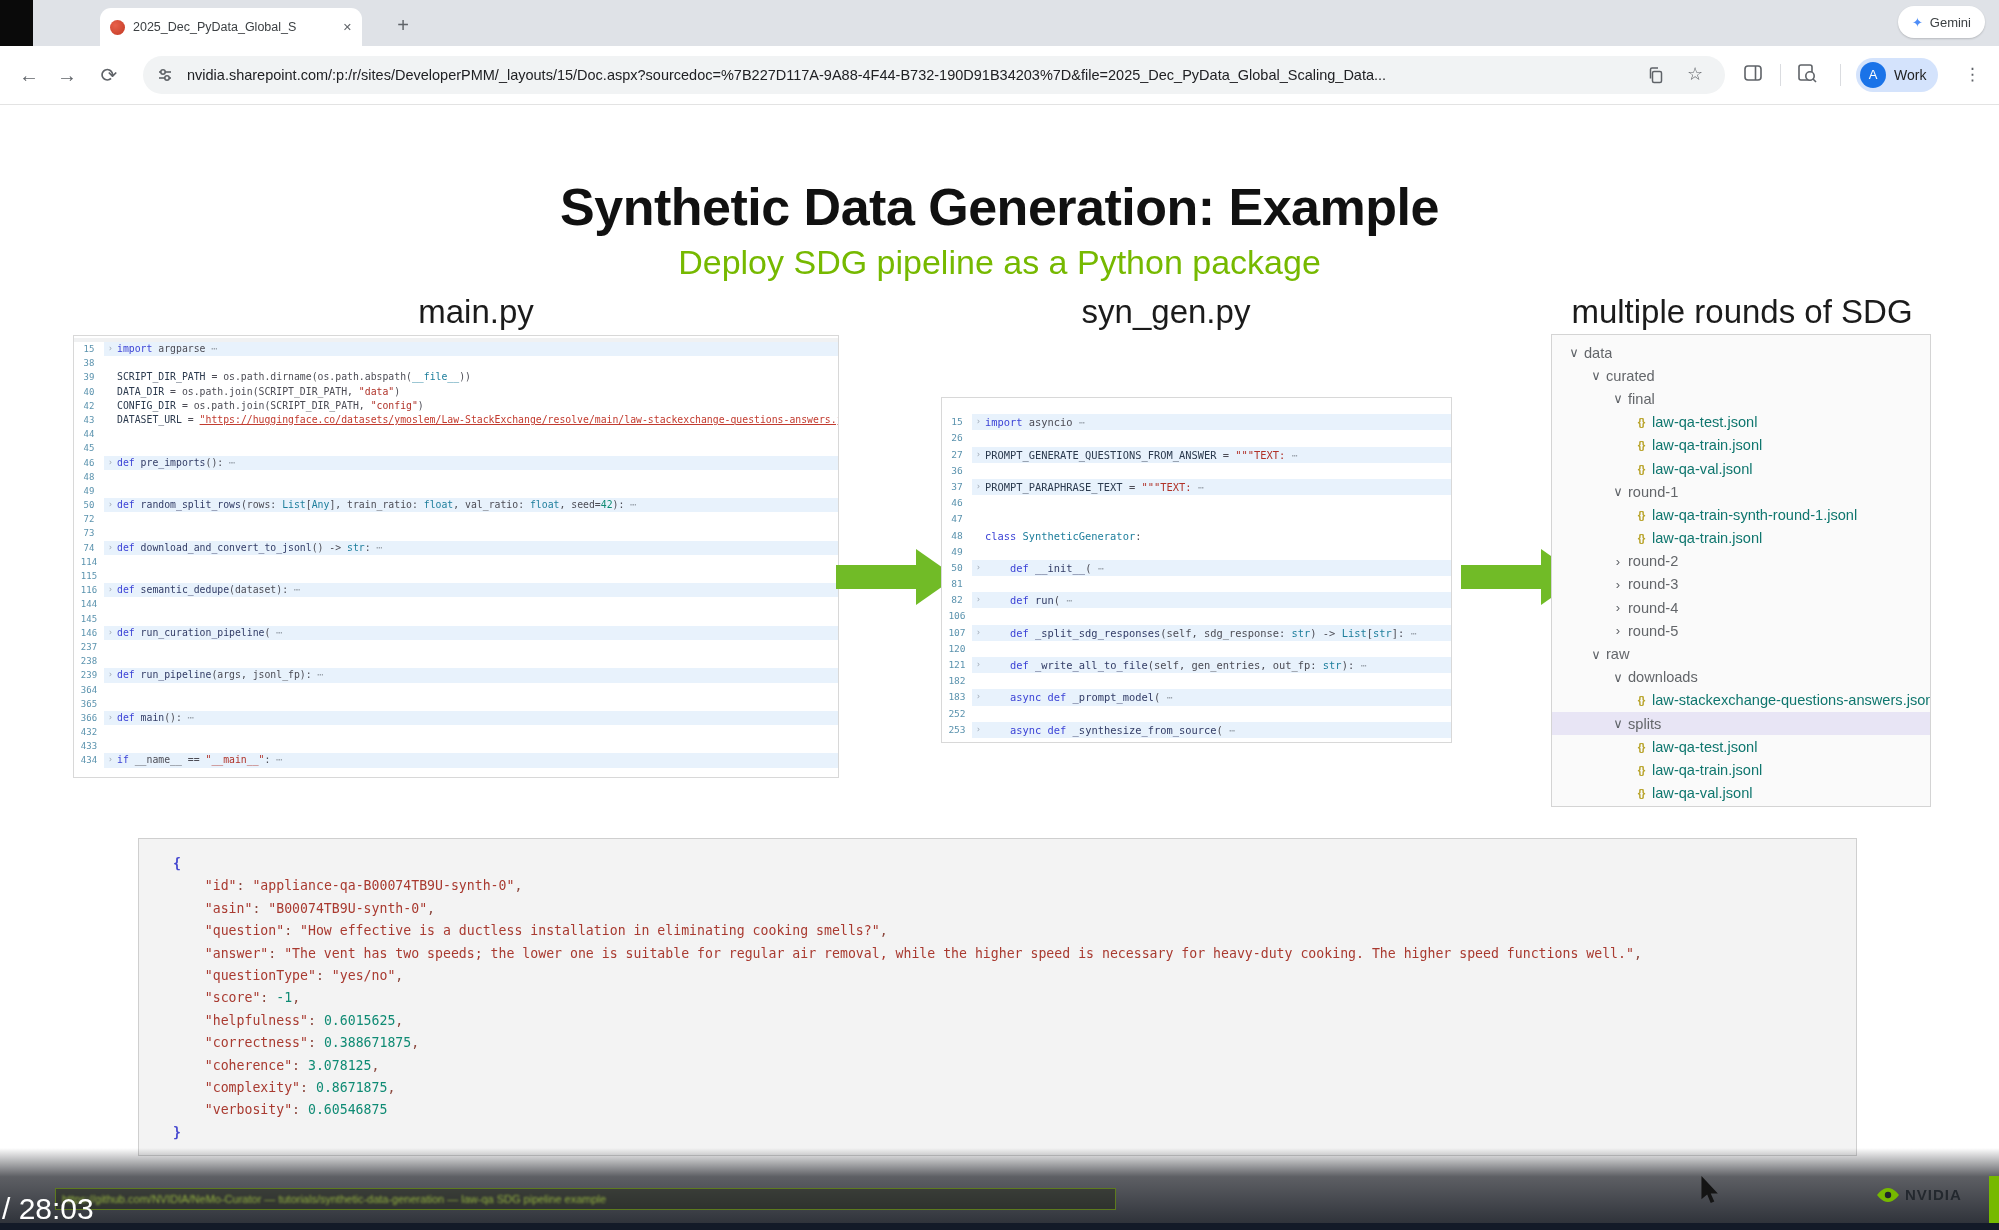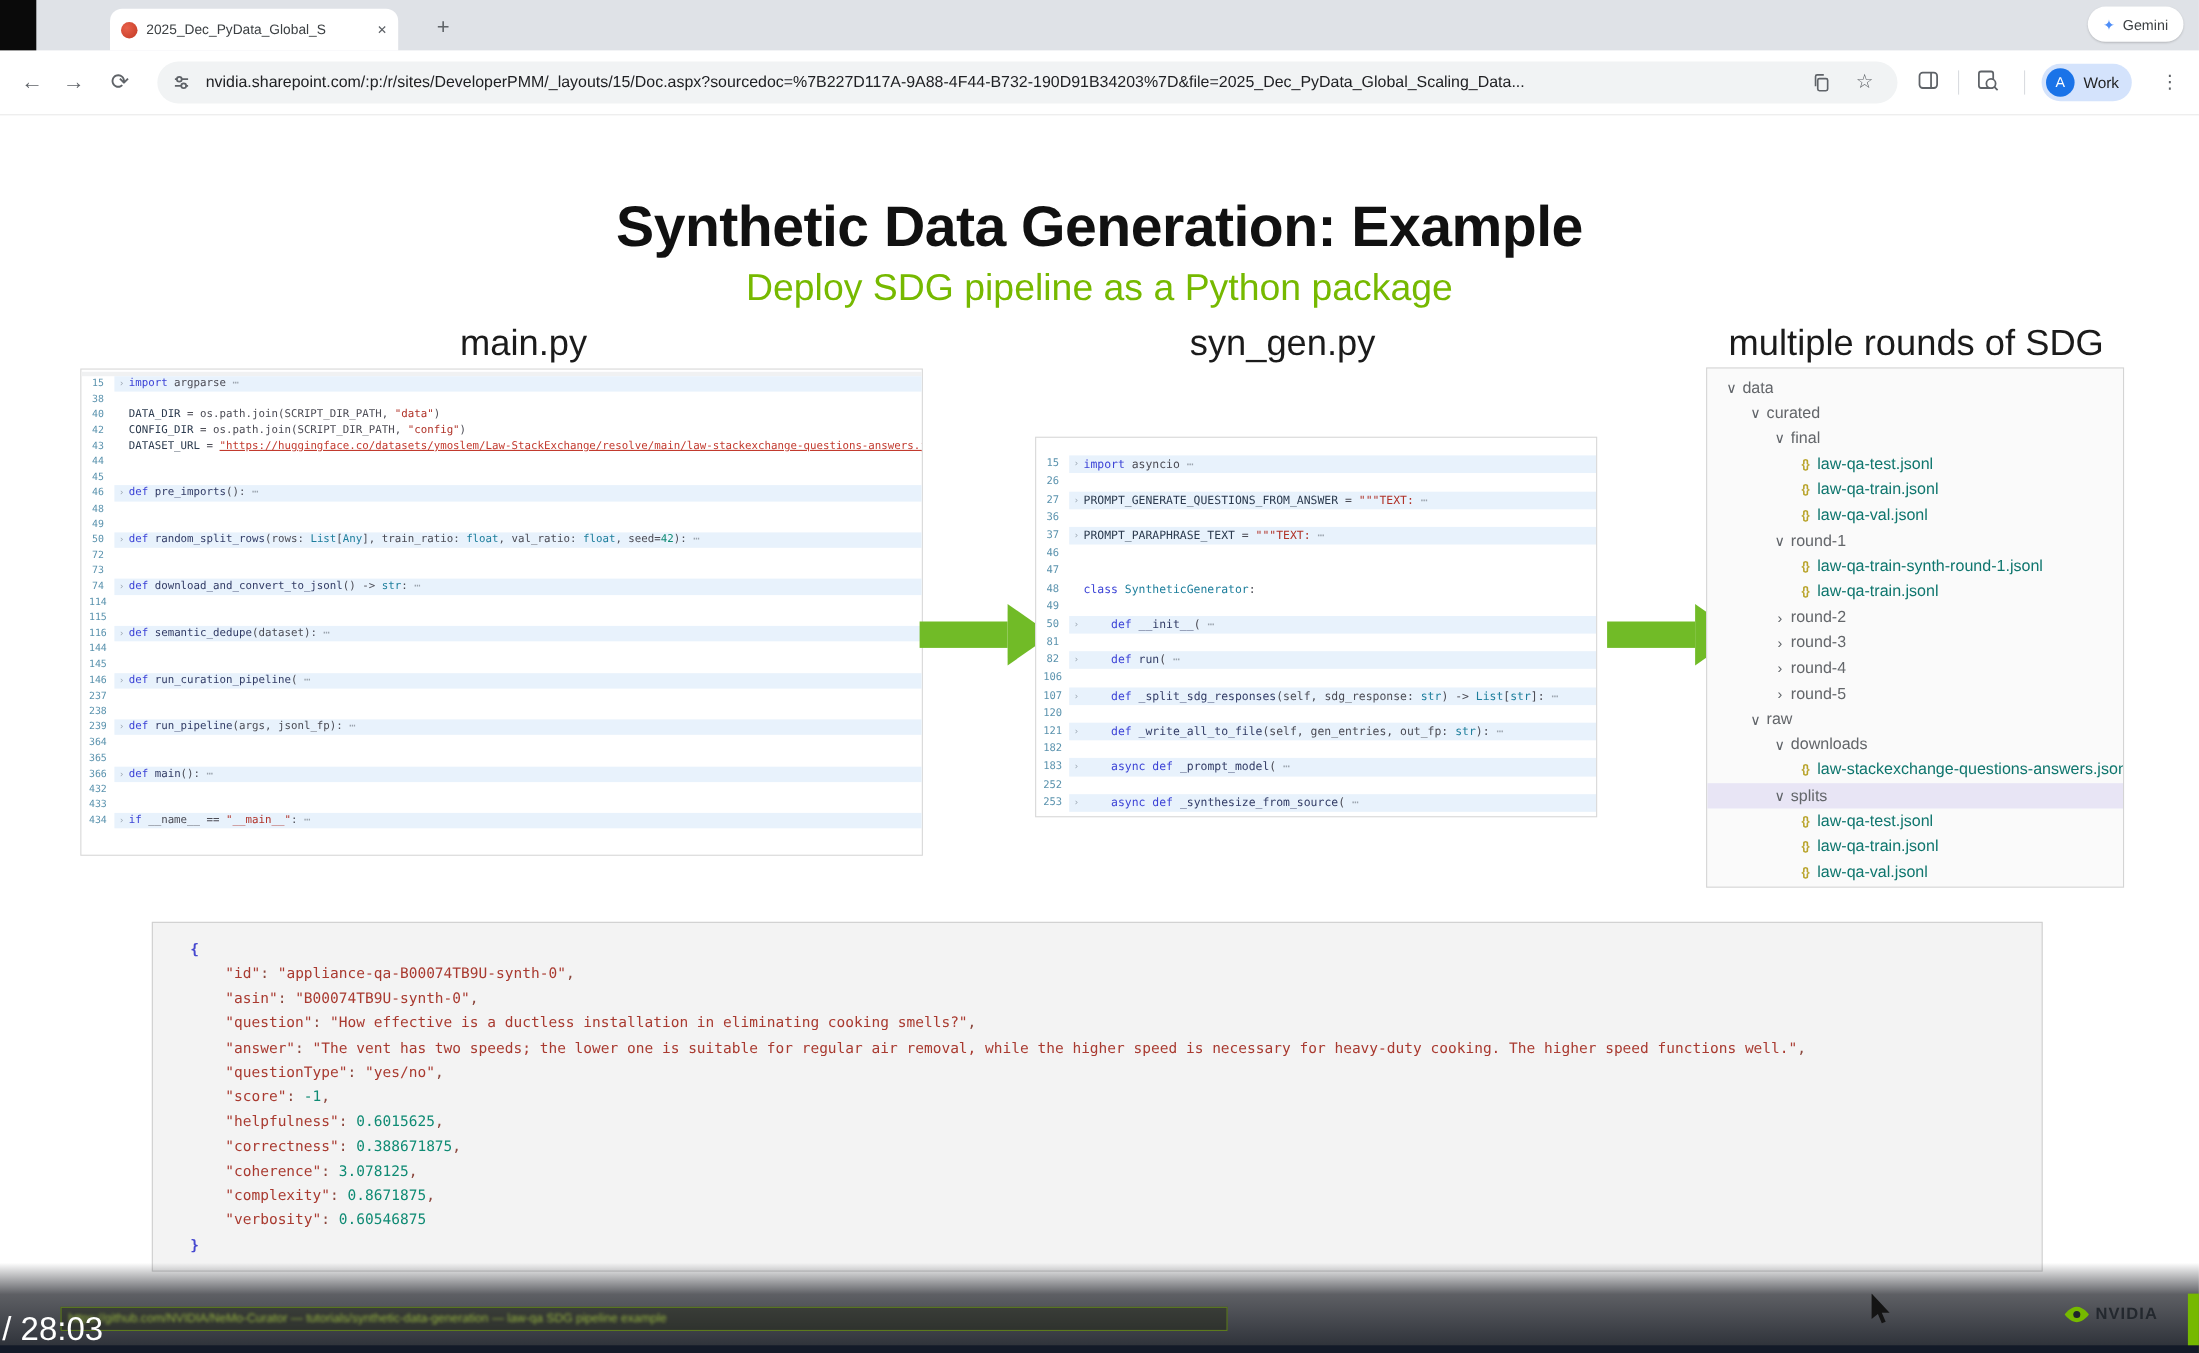--- a/index.html
+++ b/index.html
@@ -191,20 +191,27 @@
           </div>
         </div>
         <div class="crow">
           <div class="gut">38</div>
           <div class="cbody">
             <div class="foldc"></div>
             <div class="ctext"></div>
           </div>
         </div>
         <div class="crow">
+          <div class="gut">39</div>
+          <div class="cbody">
+            <div class="foldc"></div>
+            <div class="ctext"><span class="tok-n">SCRIPT_DIR_PATH</span><span class="tok-d"> = os.path.dirname(os.path.abspath(</span><span class="tok-t">__file__</span><span class="tok-d">))</span></div>
+          </div>
+        </div>
+        <div class="crow">
           <div class="gut">40</div>
           <div class="cbody">
             <div class="foldc"></div>
             <div class="ctext"><span class="tok-n">DATA_DIR</span><span class="tok-d"> = os.path.join(SCRIPT_DIR_PATH, </span><span class="tok-s">"data"</span><span class="tok-d">)</span></div>
           </div>
         </div>
         <div class="crow">
           <div class="gut">42</div>
           <div class="cbody">
             <div class="foldc"></div>

